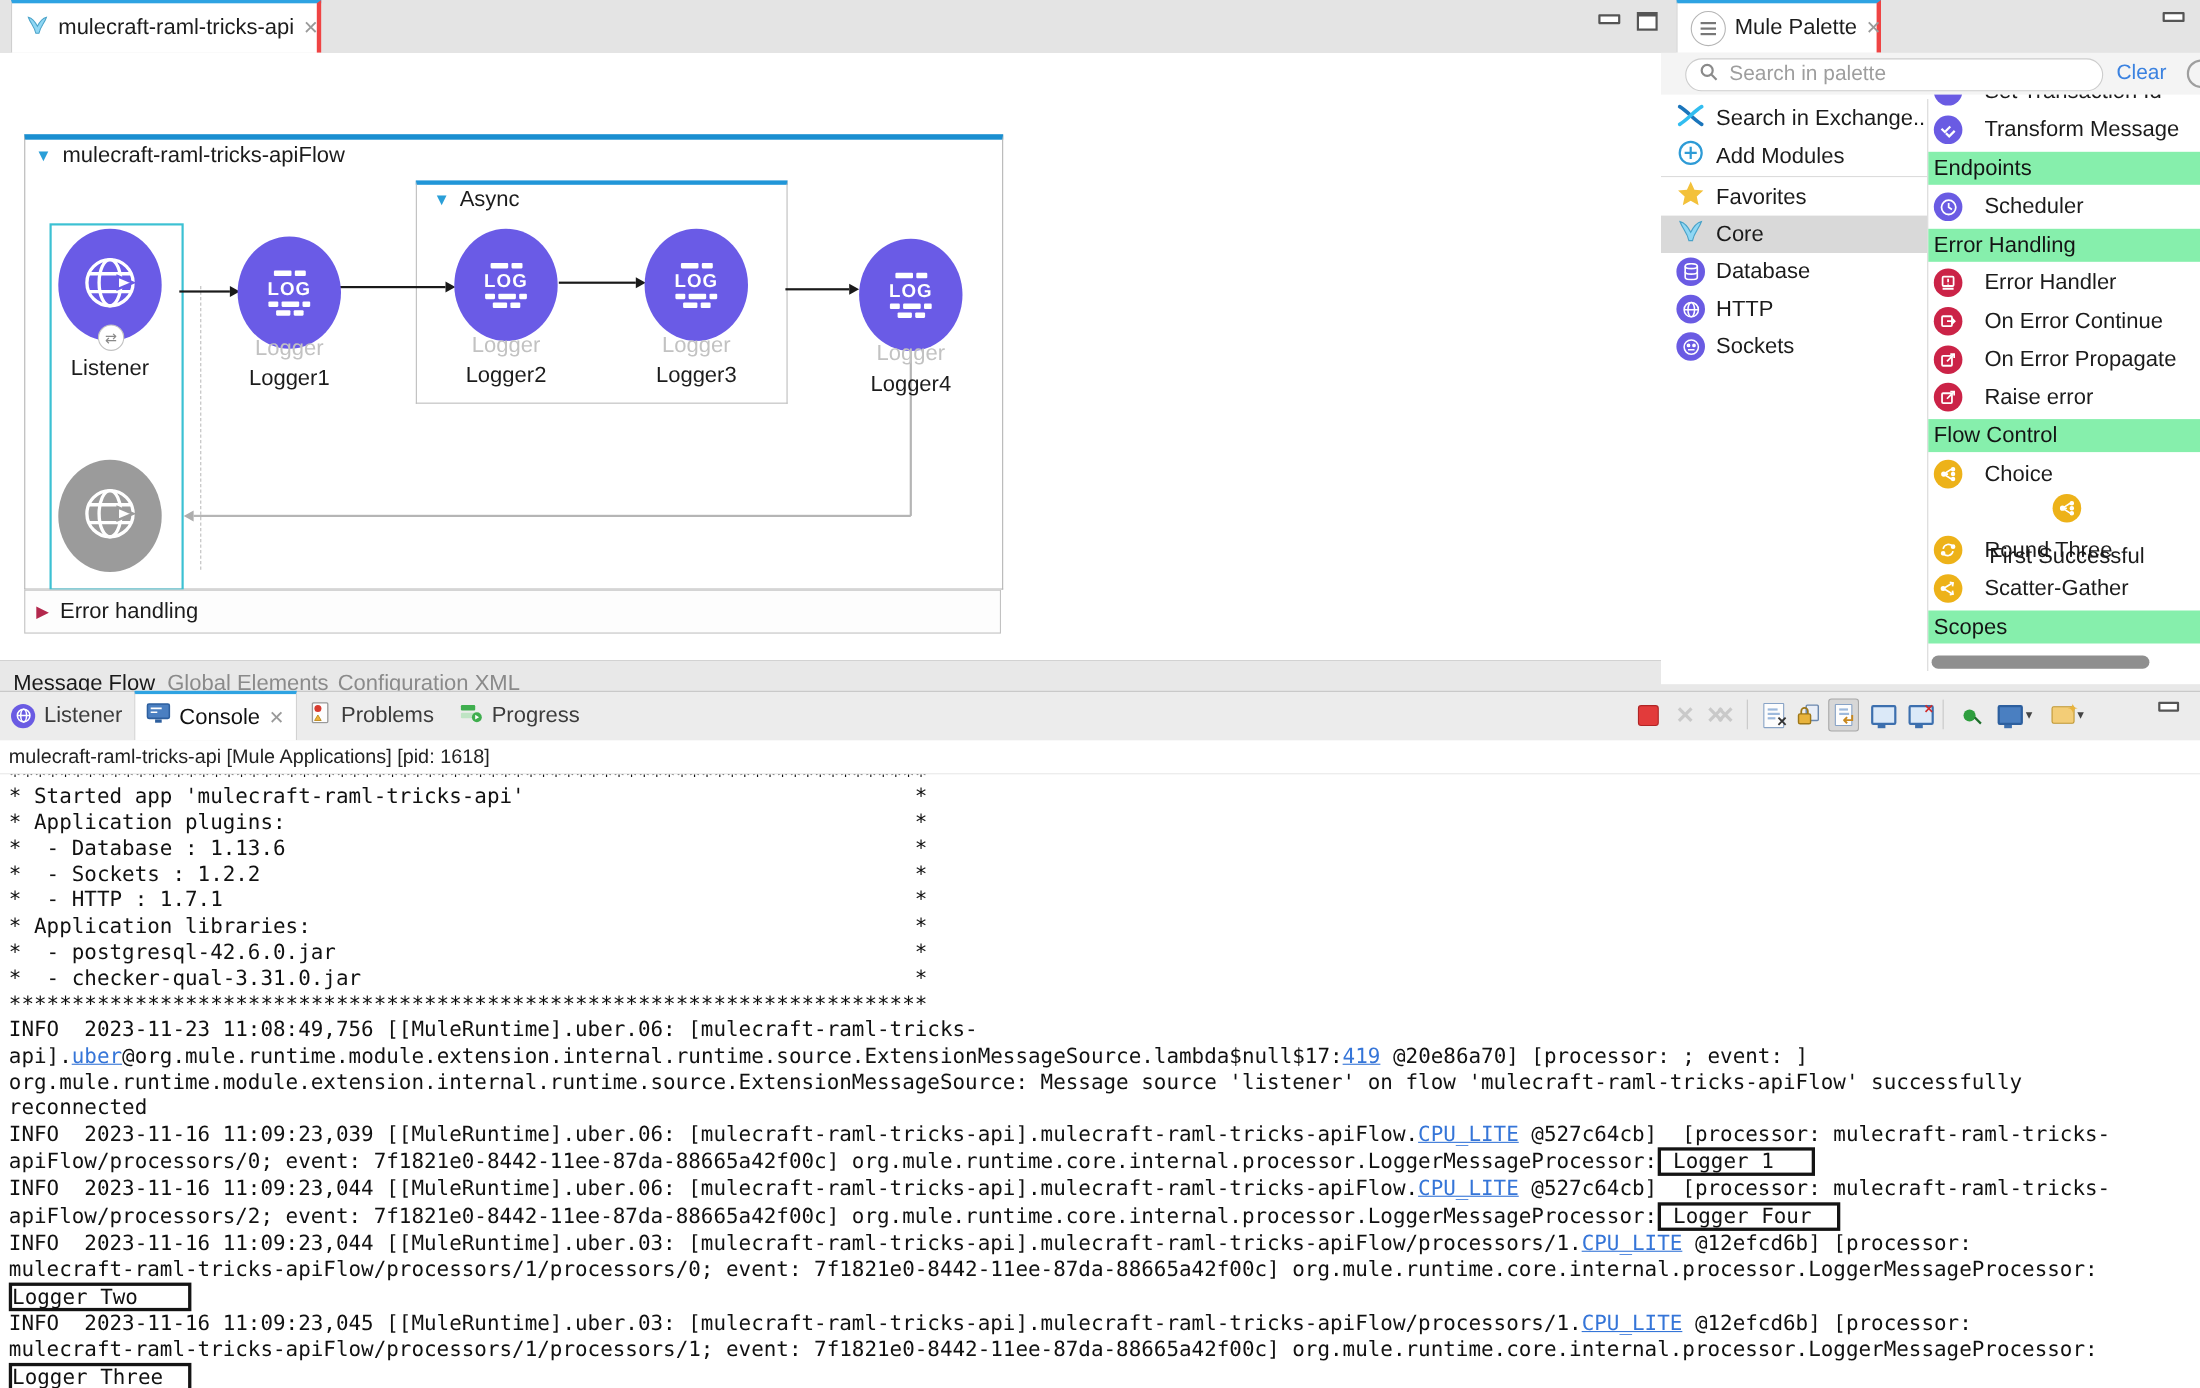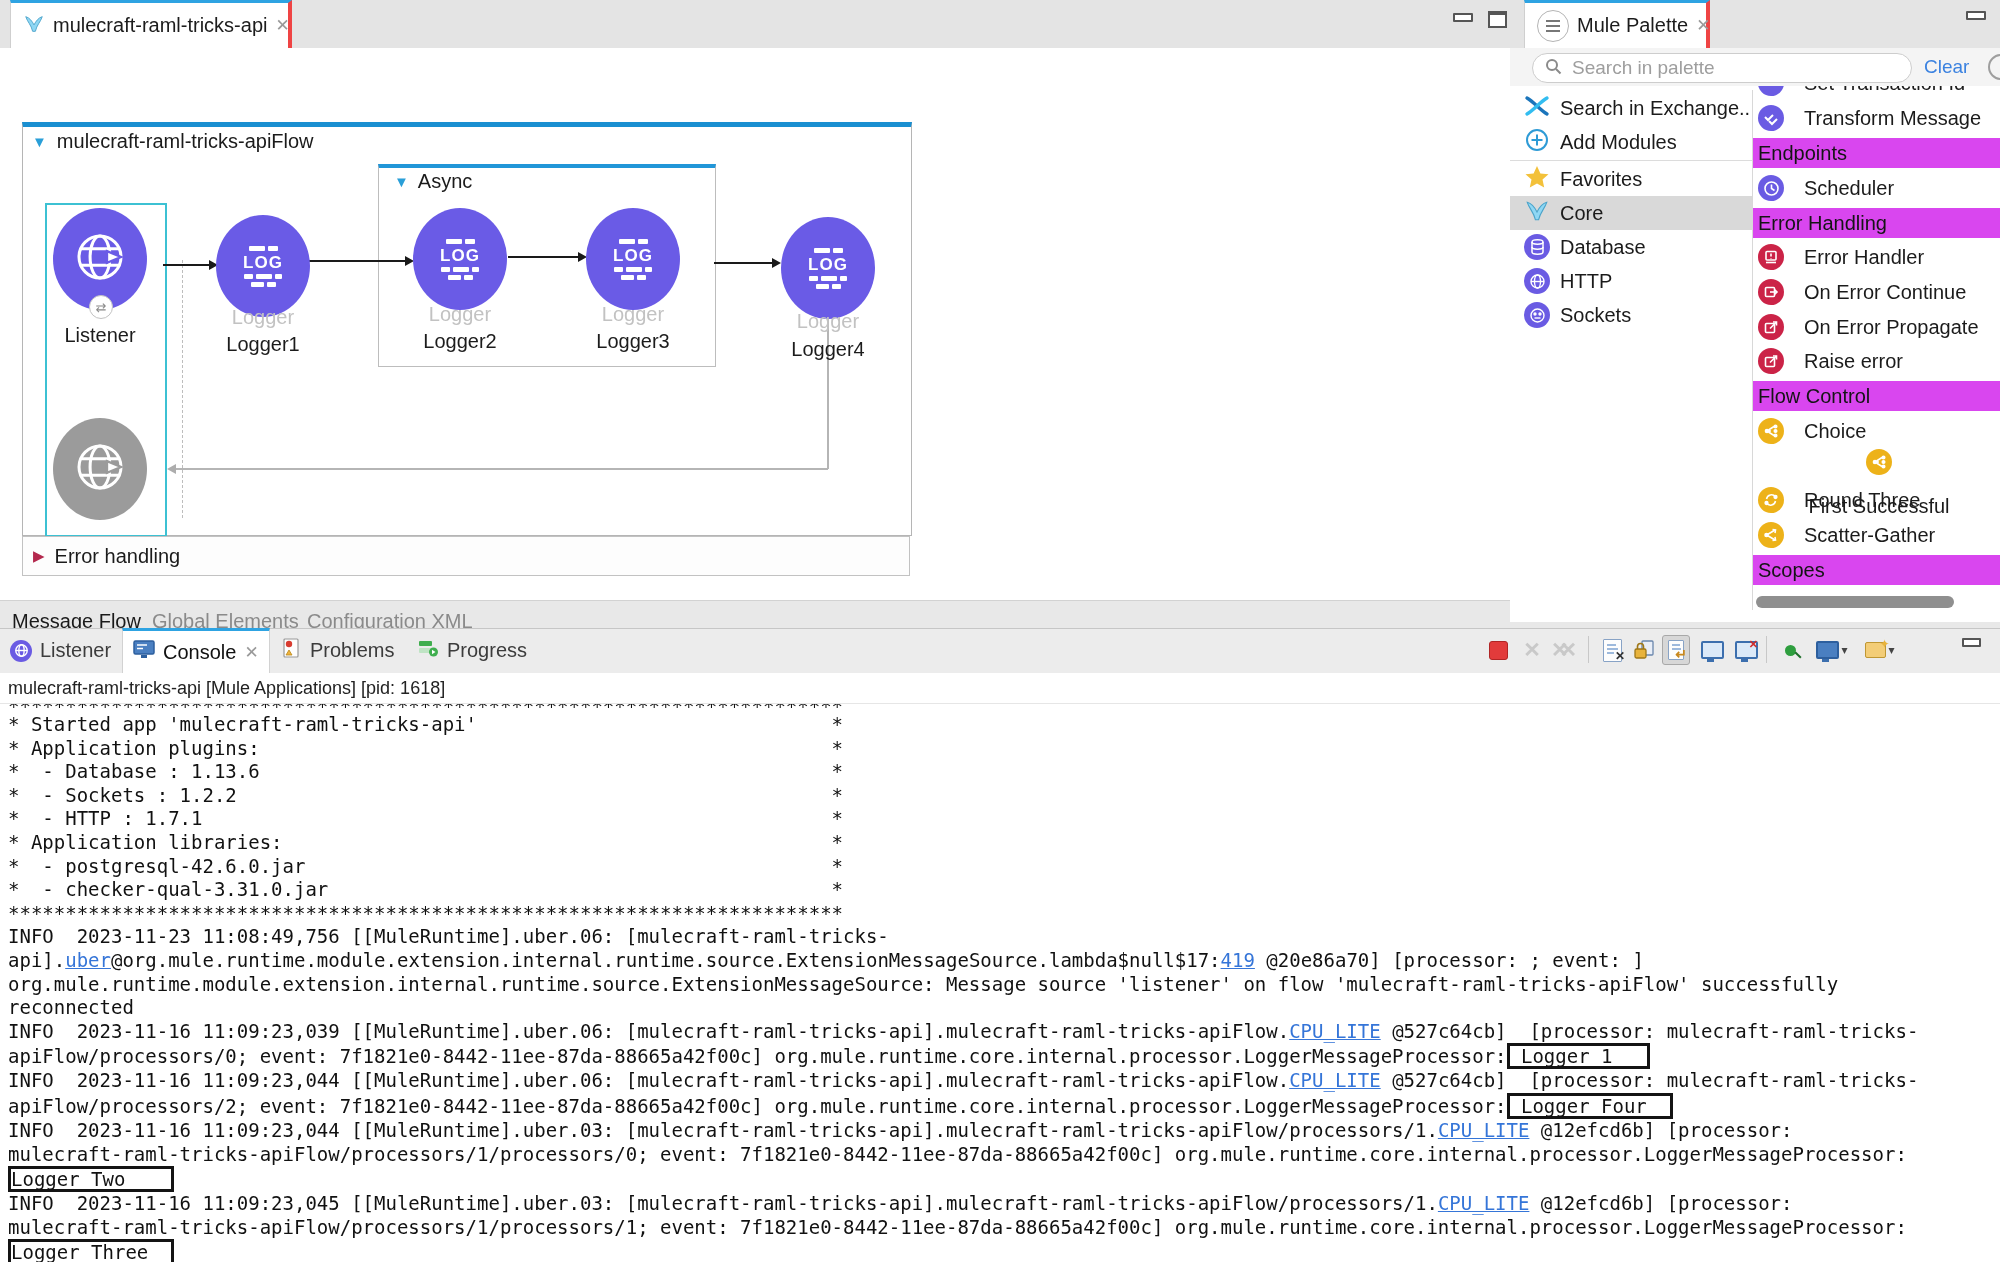--- a/index.html
+++ b/index.html
@@ -49,21 +49,21 @@
   .searchrow{position:absolute;left:1510px;top:48px;width:490px;height:38px;background:#f4f4f4;z-index:5;}
   .searchbox{position:absolute;left:22px;top:5px;width:380px;height:30px;background:#fff;border:1px solid #cdcdcd;border-radius:16px;display:flex;align-items:center;gap:8px;padding:0 12px;box-sizing:border-box;}
   .searchbox input{border:none;outline:none;font-size:19px;color:#333;width:300px;background:transparent;font-family:"Liberation Sans",sans-serif;}
   .searchbox input::placeholder{color:#9e9e9e;}
   .clearlink{position:absolute;left:414px;top:8px;font-size:19px;color:#3b82e0;}
   .partial-circle{position:absolute;left:478px;top:6px;width:22px;height:22px;border:2px solid #9e9e9e;border-radius:50%;}
   .cat-row{position:absolute;left:1510px;width:242px;height:34px;display:flex;align-items:center;gap:10px;padding-left:14px;box-sizing:border-box;font-size:20px;color:#1b1b1b;z-index:1;}
   .cat-row.sel{background:#d9d9d9;}
   .cat-div{position:absolute;left:1510px;width:242px;height:1px;background:#dcdcdc;z-index:1;}
   .item-row{position:absolute;left:1753px;width:247px;height:34px;display:flex;align-items:center;gap:20px;padding-left:5px;box-sizing:border-box;font-size:20px;color:#1b1b1b;z-index:1;}
-  .hdr-row{position:absolute;left:1753px;width:247px;height:30px;background:#d946ef;display:flex;align-items:center;padding-left:5px;box-sizing:border-box;font-size:20px;color:#141414;z-index:1;}
+  .hdr-row{position:absolute;left:1753px;width:247px;height:30px;background:#86efac;display:flex;align-items:center;padding-left:5px;box-sizing:border-box;font-size:20px;color:#141414;z-index:1;}
   .pic{width:26px;height:26px;border-radius:50%;display:flex;align-items:center;justify-content:center;flex:none;}
   .pic.purple{background:#6a5be3;}
   .pic.red{background:#cb2347;}
   .pic.amber{background:#edb219;}
   .hscroll{position:absolute;left:1756px;top:596px;width:198px;height:12px;border-radius:6px;background:#8f8f8f;z-index:1;}
   .hamb{width:30px;height:30px;border:1.5px solid #b5b5b5;border-radius:50%;background:#fff;display:flex;flex-direction:column;align-items:center;justify-content:center;gap:3px;flex:none;}
   .hamb i{width:14px;height:2px;background:#777;}
   
   #bottombar{position:absolute;left:0;top:628px;width:2000px;height:45px;background:#ececec;border-top:1px solid #c6c6c6;}
   .vtab{position:absolute;top:628px;height:45px;display:flex;align-items:center;gap:8px;font-size:20px;color:#3c3c3c;}

